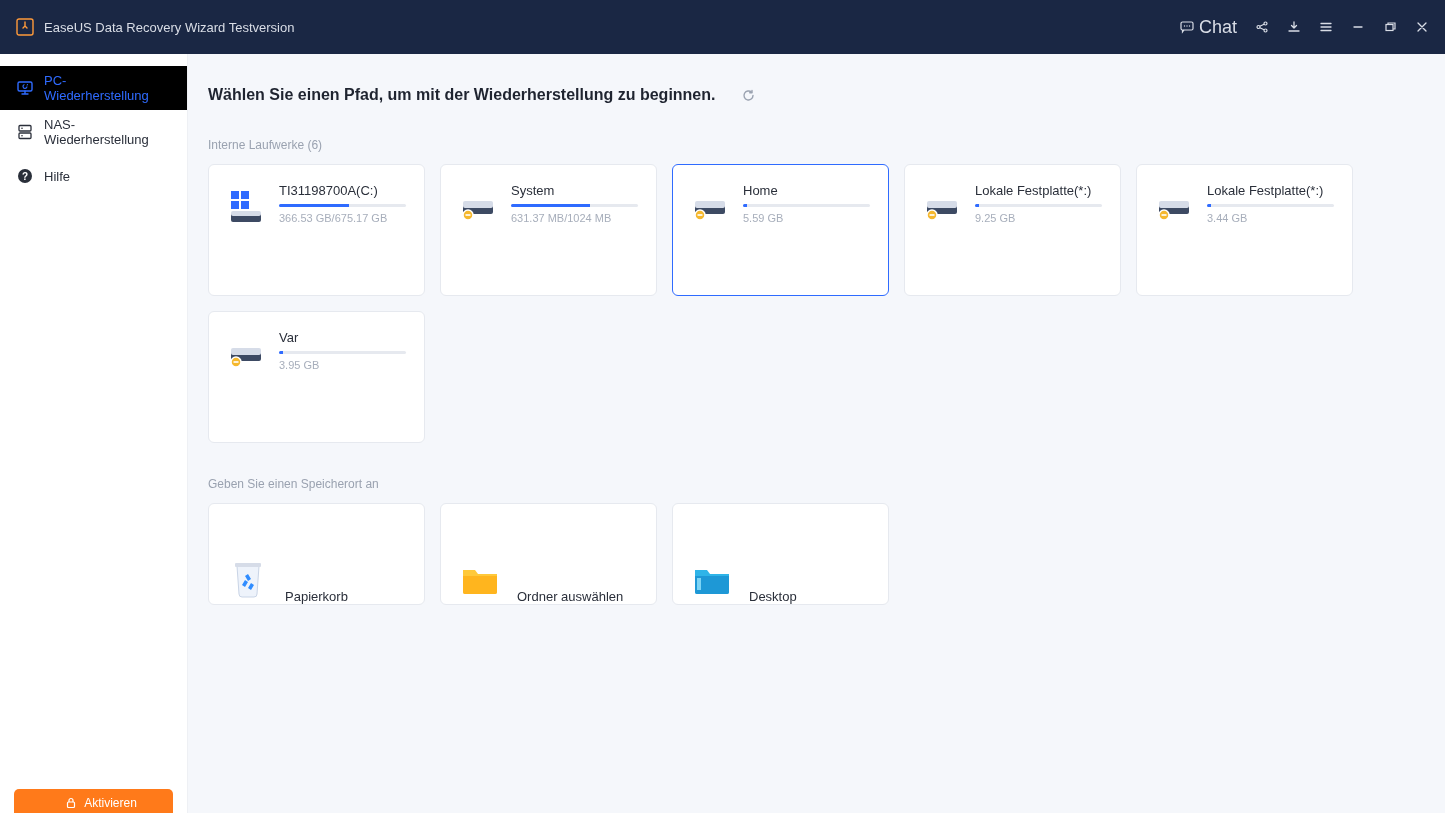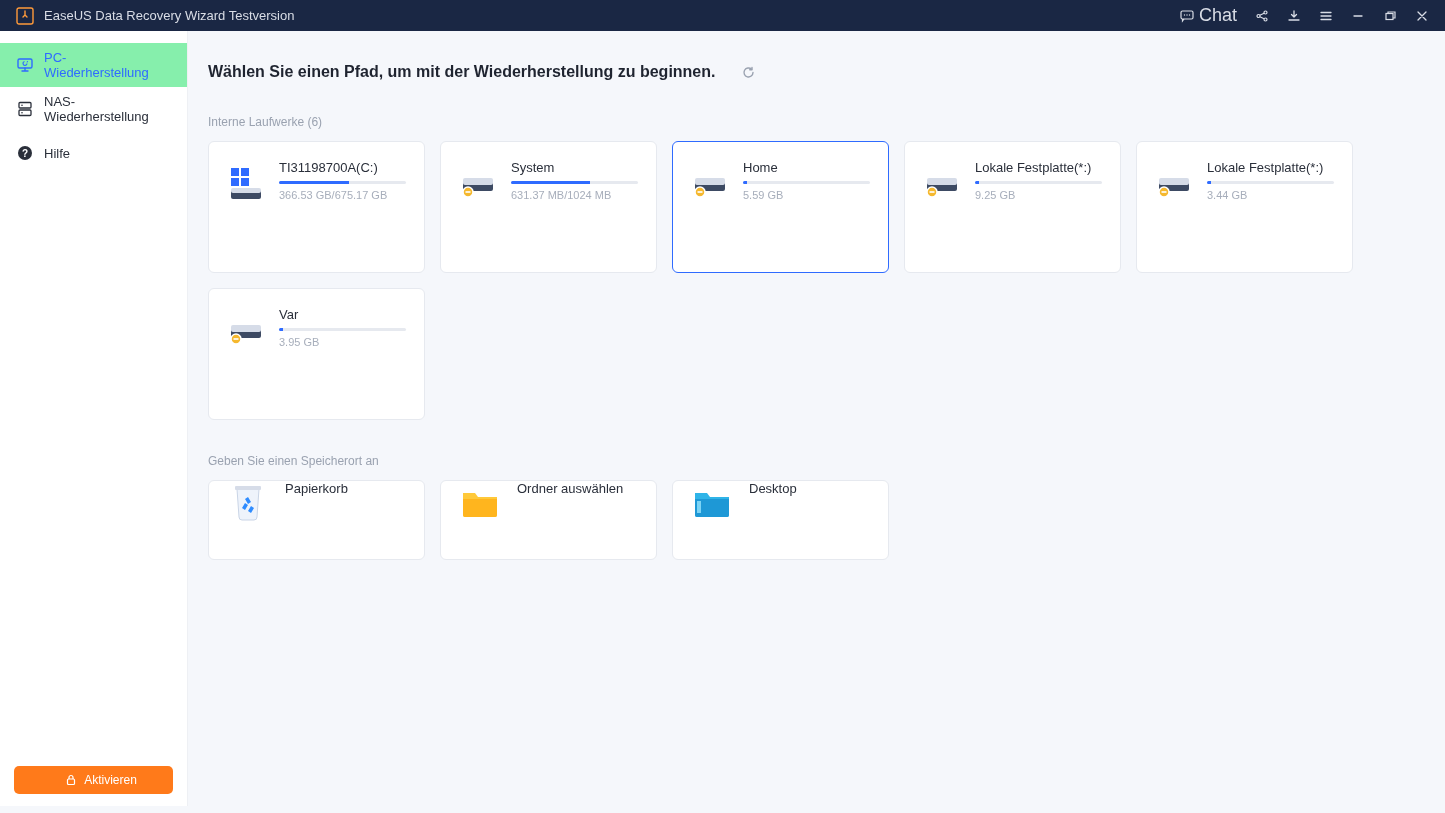--- a/index.html
+++ b/index.html
@@ -1,31 +1,31 @@
 <!DOCTYPE html>
 <html><head>
 <meta charset="utf-8">
 <style>
 * { margin: 0; padding: 0; box-sizing: border-box; font-family: -apple-system, BlinkMacSystemFont, "Segoe UI", Arial, sans-serif; }
 body { width: 1445px; height: 813px; background: #f5f7fb; overflow: hidden; }
 
-.titlebar { height: 31px; background: #1a2744; display: flex; align-items: center; padding: 0 10px; color: #d9dde6; }
+.titlebar { height: 54px; background: #1a2744; display: flex; align-items: center; padding: 0 10px; color: #d9dde6; }
 .titlebar .logo { display: inline-flex; align-items: center; margin-right: 10px; margin-left: 6px; }
 .titlebar .title { font-size: 13px; flex: 1; }
 .titlebar .controls { display: flex; align-items: center; gap: 6px; }
 .titlebar .chat { display: inline-flex; align-items: center; gap: 5px; font-size: 18px; padding: 2px 6px; border-radius: 3px; }
 .titlebar .ctrl-btn { width: 26px; height: 26px; display: inline-flex; align-items: center; justify-content: center; cursor: pointer; }
 .titlebar svg { display: block; }
 
 .body-wrap { display: flex; height: calc(100% - 38px); }
 
 .sidebar { width: 188px; background: #fff; display: flex; flex-direction: column; border-right: 1px solid #eef0f4; }
 .sidebar .nav { flex: 1; padding-top: 12px; }
 .sidebar .nav-item { display: flex; align-items: center; padding: 0 16px; height: 44px; font-size: 13px; color: #2a2f3a; cursor: pointer; gap: 10px; }
-.sidebar .nav-item.active { background: #86efac; color: #2f6bff; }
+.sidebar .nav-item.active { background: #000000; color: #2f6bff; }
 .sidebar .nav-item svg { flex-shrink: 0; }
 
 .activate-wrap { padding: 12px 14px; }
 .activate-btn { width: 100%; height: 28px; background: #ff7a1a; border-radius: 5px; color: #fff; font-size: 12px; display: flex; align-items: center; justify-content: center; gap: 7px; cursor: pointer; padding-left: 15px; }
 
 .main { flex: 1; padding: 32px 26px 20px 20px; overflow: auto; }
 .main h1 { font-size: 16px; font-weight: 600; color: #1f2430; display: inline-flex; align-items: center; gap: 26px; }
 .main h1 .refresh { display: inline-flex; cursor: pointer; }
 
 .section-label { font-size: 12px; color: #9aa2b0; margin-top: 34px; margin-bottom: 12px; }
@@ -33,21 +33,21 @@
 .cards { display: flex; flex-wrap: wrap; gap: 15px; }
 .card { width: 217px; height: 132px; background: #fff; border: 1px solid #e6e9ef; border-radius: 6px; padding: 18px 18px 14px 18px; display: flex; cursor: pointer; }
 .card.selected { border-color: #2f6bff; }
 .card .icon { width: 52px; display: flex; align-items: flex-start; padding-top: 4px; }
 .card .body { flex: 1; }
 .card .name { font-size: 13px; color: #2a2f3a; font-weight: 500; margin-bottom: 6px; white-space: nowrap; overflow: hidden; text-overflow: ellipsis; }
 .card .progress { height: 3px; background: #e6e9ef; border-radius: 2px; margin-bottom: 5px; overflow: hidden; }
 .card .progress .fill { height: 100%; background: #2f6bff; }
 .card .meta { font-size: 11px; color: #a7aebb; }
 
-.loc-card { width: 217px; height: 80px; background: #fff; border: 1px solid #e6e9ef; border-radius: 6px; display: flex; align-items: flex-start; padding: 0 18px; gap: 16px; cursor: pointer; }
+.loc-card { width: 217px; height: 102px; background: #fff; border: 1px solid #e6e9ef; border-radius: 6px; display: flex; align-items: flex-end; padding: 0 18px; gap: 16px; cursor: pointer; }
 .loc-card .name { font-size: 13px; color: #2a2f3a; font-weight: 500; }
 .drive-overlay { fill: #f5b82e; stroke: #fff; stroke-width: 1.5; }
 
 </style>
 </head>
 <body>
 
 <div class="titlebar">
   <span class="logo">
     <svg width="18" height="18" viewBox="0 0 18 18">

